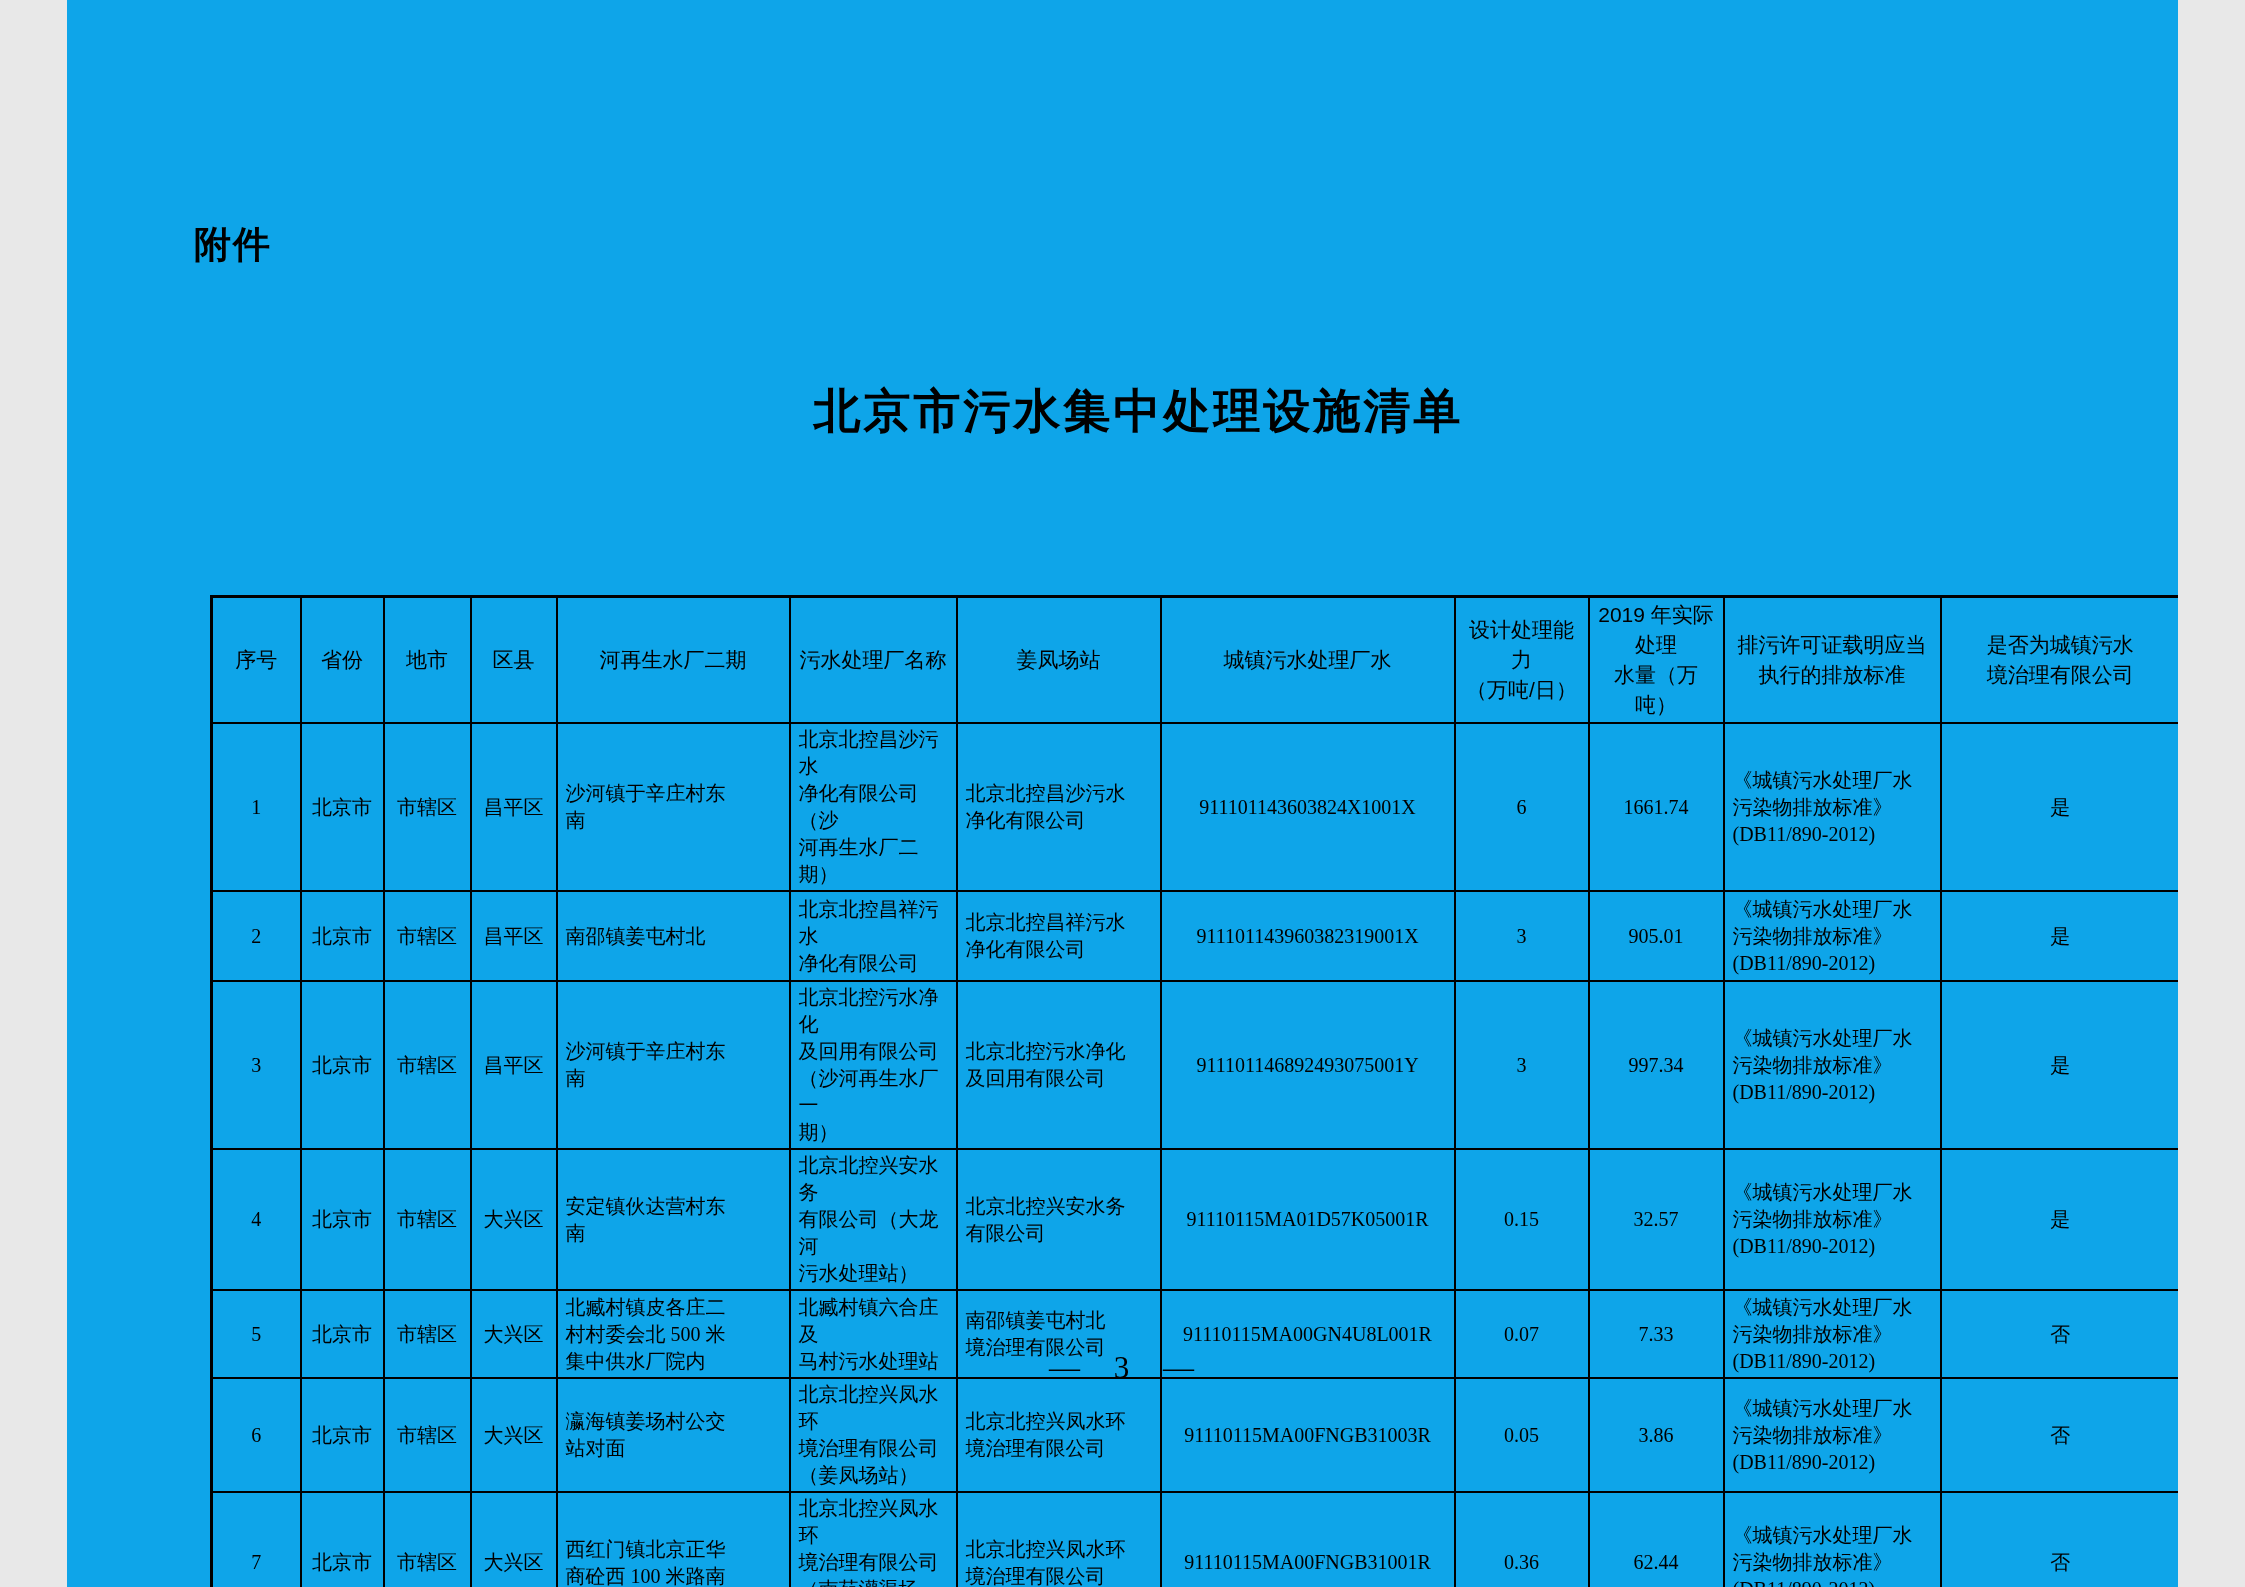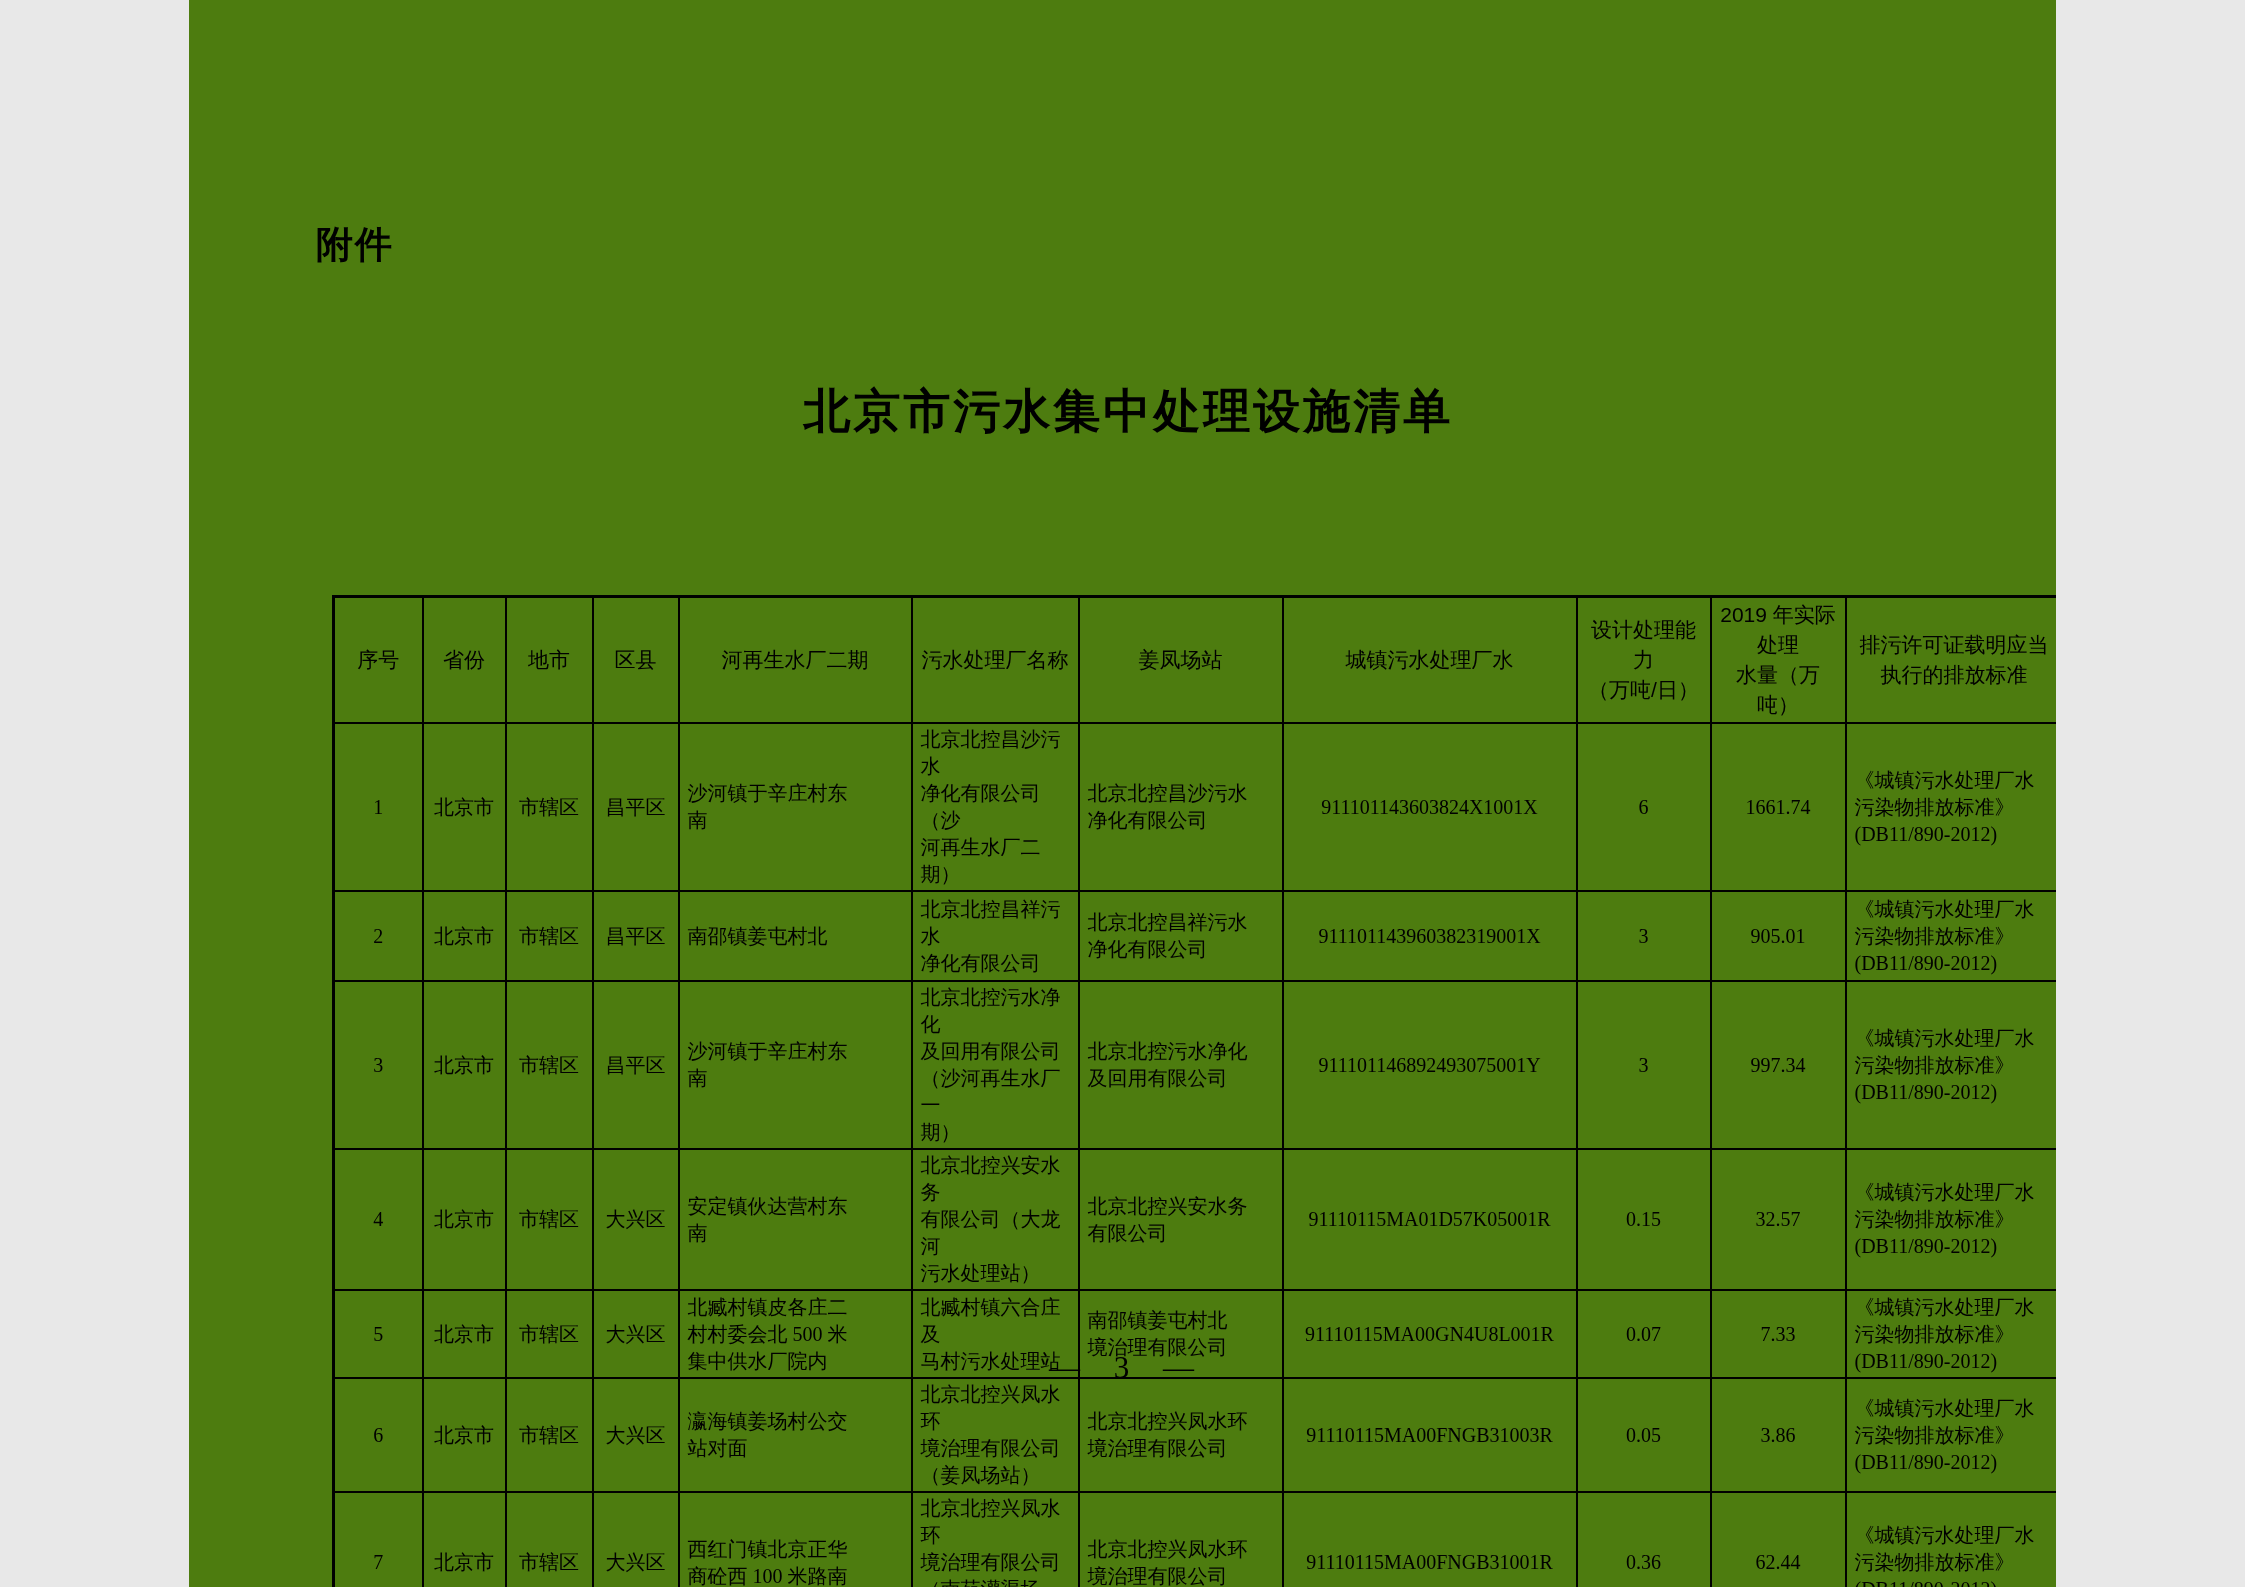--- a/index.html
+++ b/index.html
@@ -1,31 +1,31 @@
 <!DOCTYPE html>
 <html><head>
 <meta charset="utf-8">
 <style>
   html,body{margin:0;padding:0;background:#e8e8e8;}
   .page{
     position:relative;
-    width:1867px;height:1587px;
-    background:#4d7c0f;
+    width:2111px;height:1587px;
+    background:#0ea5e9;
     margin:0 auto;
     font-family:"Liberation Serif","DejaVu Serif",serif;
     color:#000;
     overflow:hidden;
   }
   .attachment{
     position:absolute;left:127px;top:220px;
     font-family:"Liberation Sans","DejaVu Sans",sans-serif;
     font-size:37px;font-weight:600;letter-spacing:2px;
   }
   .doc-title{
-    position:absolute;left:6px;top:380px;width:100%;
+    position:absolute;left:16px;top:380px;width:100%;
     text-align:center;
     font-family:"Liberation Sans","DejaVu Sans",sans-serif;
     font-size:47px;font-weight:700;letter-spacing:3px;
   }
   table.facilities{
     position:absolute;left:143px;top:595px;
     width:1969px;
     border-collapse:collapse;
     table-layout:fixed;
     border:3px solid #000;

